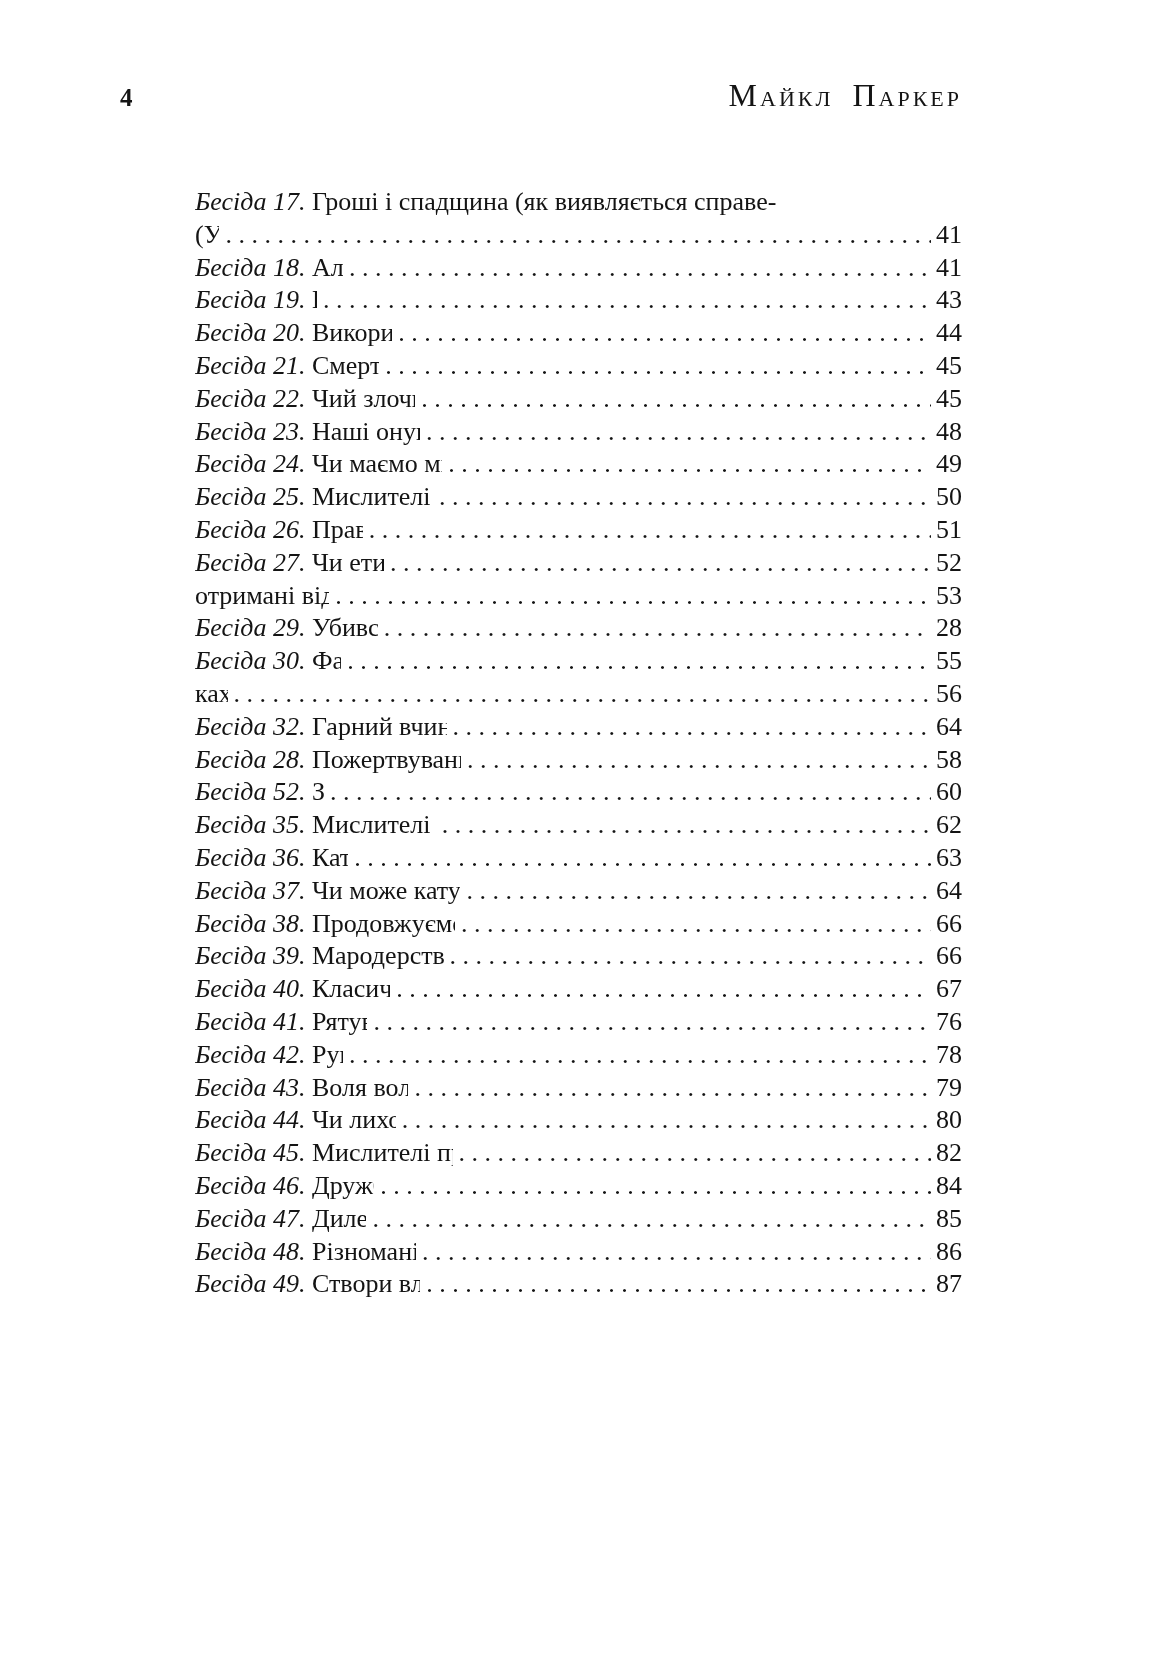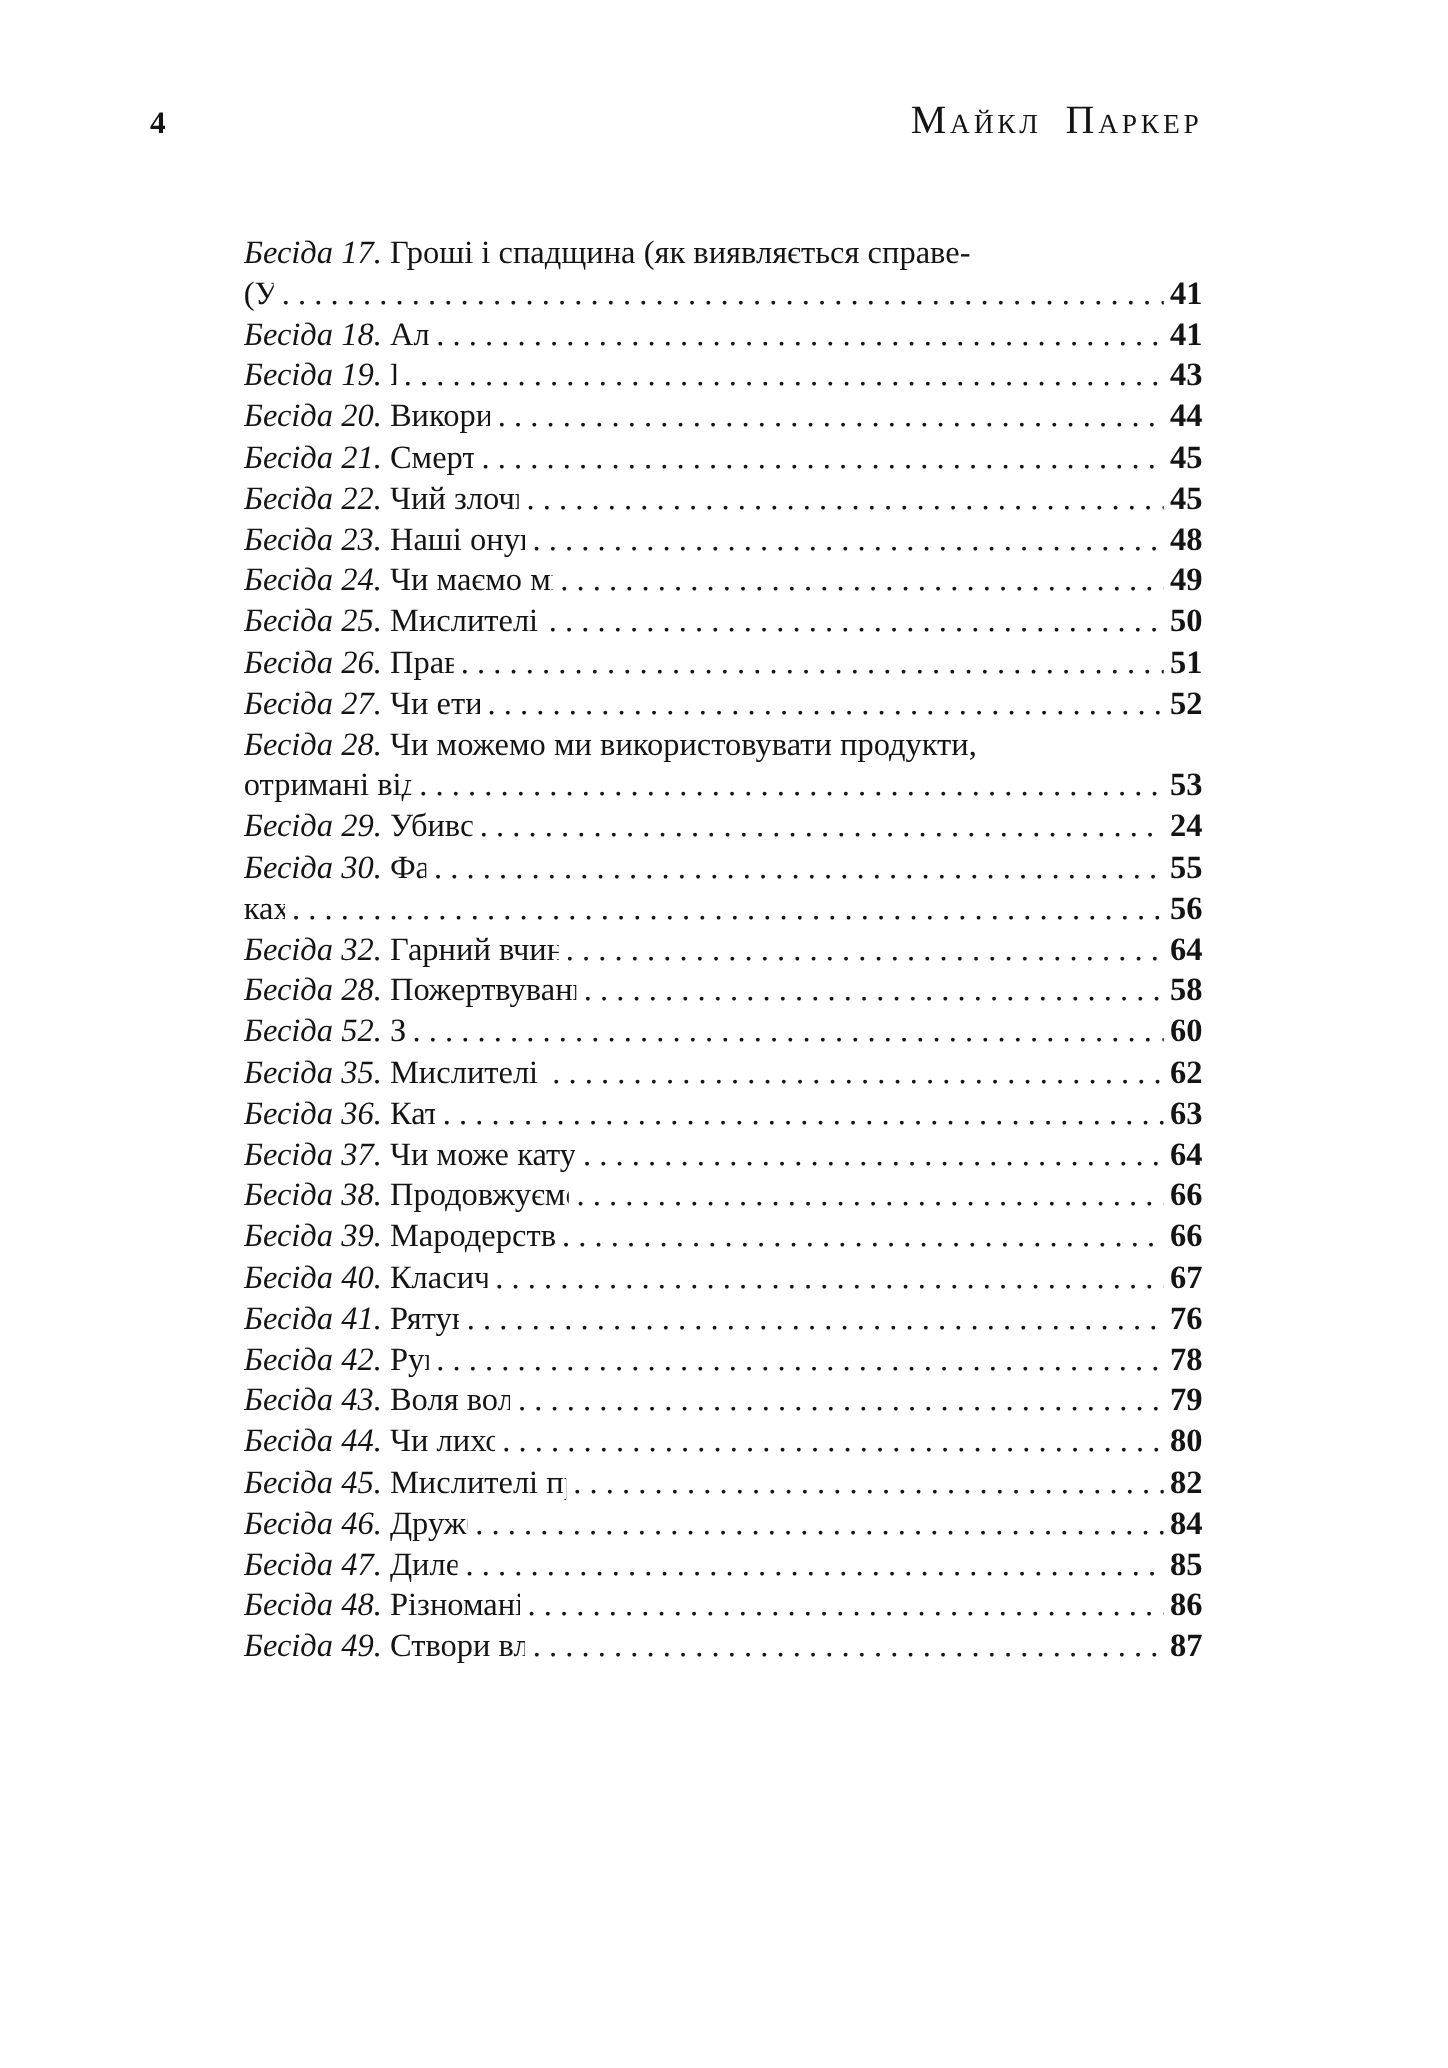--- a/index.html
+++ b/index.html
@@ -66,21 +66,20 @@
     flex: 1 1 auto;
     min-width: 0;
     overflow: hidden;
     white-space: nowrap;
     margin-left: 6px;
     margin-right: 5px;
   }
   .pagenum {
     flex: 0 0 auto;
     text-align: left;
-    font-weight: bold;
   }
 </style>
 </head>
 <body>
 
 <div class="book-page">
 
   <div class="page-header">
     <span class="folio">4</span>
     <span class="running-title">Майкл Паркер</span>
@@ -162,33 +161,30 @@
       </div>
       <div class="entry">
         <div class="entry-line">
           <span class="line-text"><span class="label">Бесіда 27.</span> Чи етично їсти м’ясо?</span>
           <span class="dots">. . . . . . . . . . . . . . . . . . . . . . . . . . . . . . . . . . . . . . . . . . . . . . . . . . . . . . . . . . . . . . . . . . . . . . . . . . . . . . . . </span>
           <span class="pagenum">52</span>
         </div>
       </div>
       <div class="entry">
         <div class="entry-line">
-          <span class="line-text"><span class="label">Бесіда 28.</span> Чи можемо ми використовувати продукти,</span>
-        </div>
-        <div class="entry-line">
           <span class="line-text">отримані від тварин?</span>
           <span class="dots">. . . . . . . . . . . . . . . . . . . . . . . . . . . . . . . . . . . . . . . . . . . . . . . . . . . . . . . . . . . . . . . . . . . . . . . . . . . . . . . . </span>
           <span class="pagenum">53</span>
         </div>
       </div>
       <div class="entry">
         <div class="entry-line">
           <span class="line-text"><span class="label">Бесіда 29.</span> Убивство тварин (У)</span>
           <span class="dots">. . . . . . . . . . . . . . . . . . . . . . . . . . . . . . . . . . . . . . . . . . . . . . . . . . . . . . . . . . . . . . . . . . . . . . . . . . . . . . . . </span>
-          <span class="pagenum">24</span>
+          <span class="pagenum">28</span>
         </div>
       </div>
       <div class="entry">
         <div class="entry-line">
           <span class="line-text"><span class="label">Бесіда 30.</span> Факт і думка</span>
           <span class="dots">. . . . . . . . . . . . . . . . . . . . . . . . . . . . . . . . . . . . . . . . . . . . . . . . . . . . . . . . . . . . . . . . . . . . . . . . . . . . . . . . </span>
           <span class="pagenum">55</span>
         </div>
       </div>
       <div class="entry">

